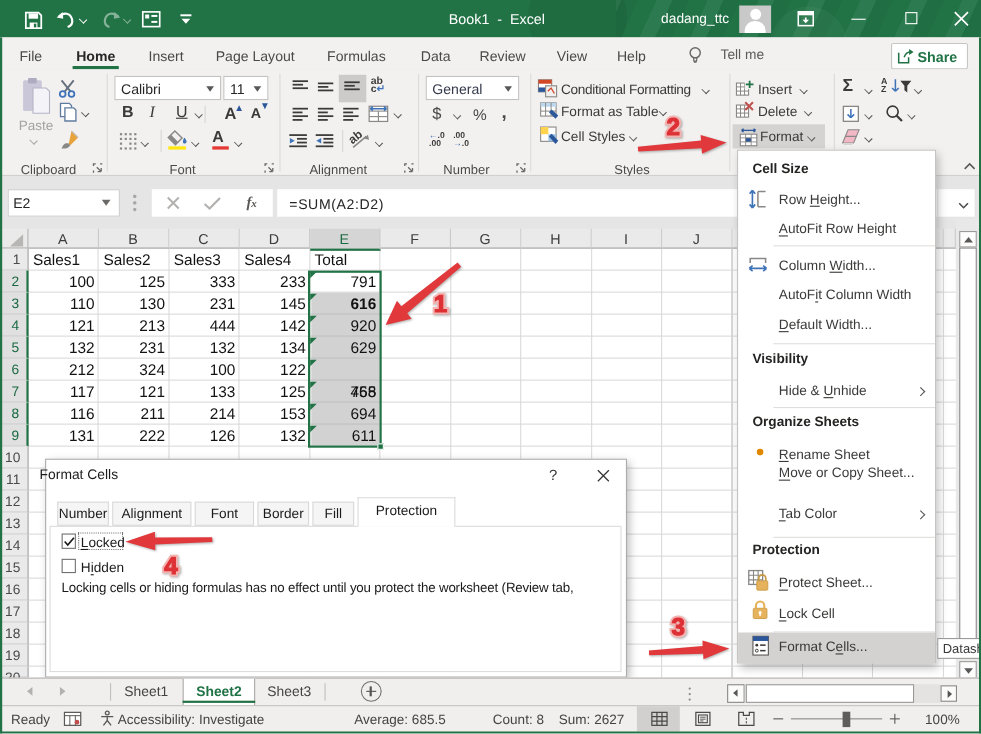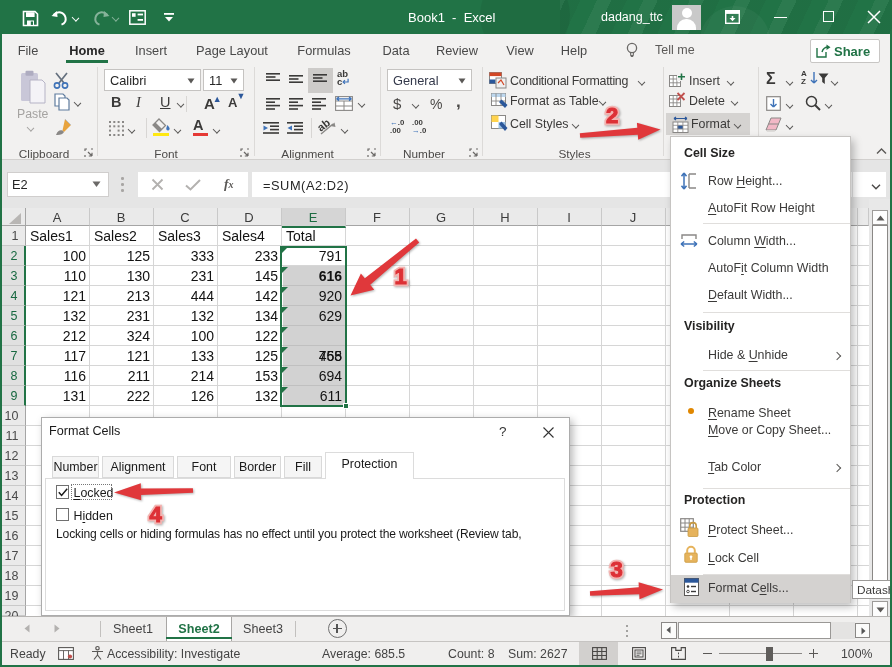--- a/index.html
+++ b/index.html
@@ -497,21 +497,21 @@
 <svg class="ab" style="left:876px;top:214.5px;" width="9" height="6" viewBox="0 0 9 6">
       <path d="M0.5 5.5 L4.5 0.5 L8.5 5.5 Z" fill="#5a5856"></path>
     </svg>
 <div class="ab" style="left:872px;top:225px;width:16px;height:370px;background:#fff;border:1px solid #8a8886;"></div>
 <div class="ab" style="left:872px;top:601px;width:16px;height:15.5px;background:#fdfdfd;border:1px solid #9d9b99;"></div>
 <svg class="ab" style="left:876px;top:606.5px;" width="9" height="6" viewBox="0 0 9 6">
       <path d="M0.5 0.5 L8.5 0.5 L4.5 5.5 Z" fill="#5a5856"></path>
     </svg>
 
 <div class="ab" style="left:41px;top:417px;width:529px;height:199px;background:#fff;border:1px solid #acacac;box-shadow:3px 3px 8px rgba(0,0,0,0.28);"></div>
-<div class="tx" style="left:49px;top:423.5px;font-size:12.6px;color:#1a1a1a;">Format Cells</div>
+<div class="tx" style="left:36px;top:423.5px;font-size:12.6px;color:#1a1a1a;">Format Cells</div>
 <div class="tx" style="left:499px;top:424px;font-size:13.5px;color:#333;">?</div>
 <svg class="ab" style="left:543px;top:427px;" width="11" height="11" viewBox="0 0 11 11">
       <path d="M0.5 0.5 L10.5 10.5 M10.5 0.5 L0.5 10.5" stroke="#333" stroke-width="1.1"></path>
     </svg>
 <div class="ab" style="left:45px;top:477.5px;width:520px;height:133px;border:1px solid #dcdcdc;"></div>
 <div class="ab" style="left:52px;top:455.5px;width:47px;height:22px;background:#f5f5f5;border:1px solid #d9d9d9;"></div>
 <div class="tx" style="left:75.5px;top:459.5px;transform:translateX(-50%);font-size:12.4px;color:#1a1a1a;">Number</div>
 <div class="ab" style="left:102px;top:455.5px;width:72px;height:22px;background:#f5f5f5;border:1px solid #d9d9d9;"></div>
 <div class="tx" style="left:138.0px;top:459.5px;transform:translateX(-50%);font-size:12.4px;color:#1a1a1a;">Alignment</div>
 <div class="ab" style="left:177px;top:455.5px;width:54px;height:22px;background:#f5f5f5;border:1px solid #d9d9d9;"></div>

